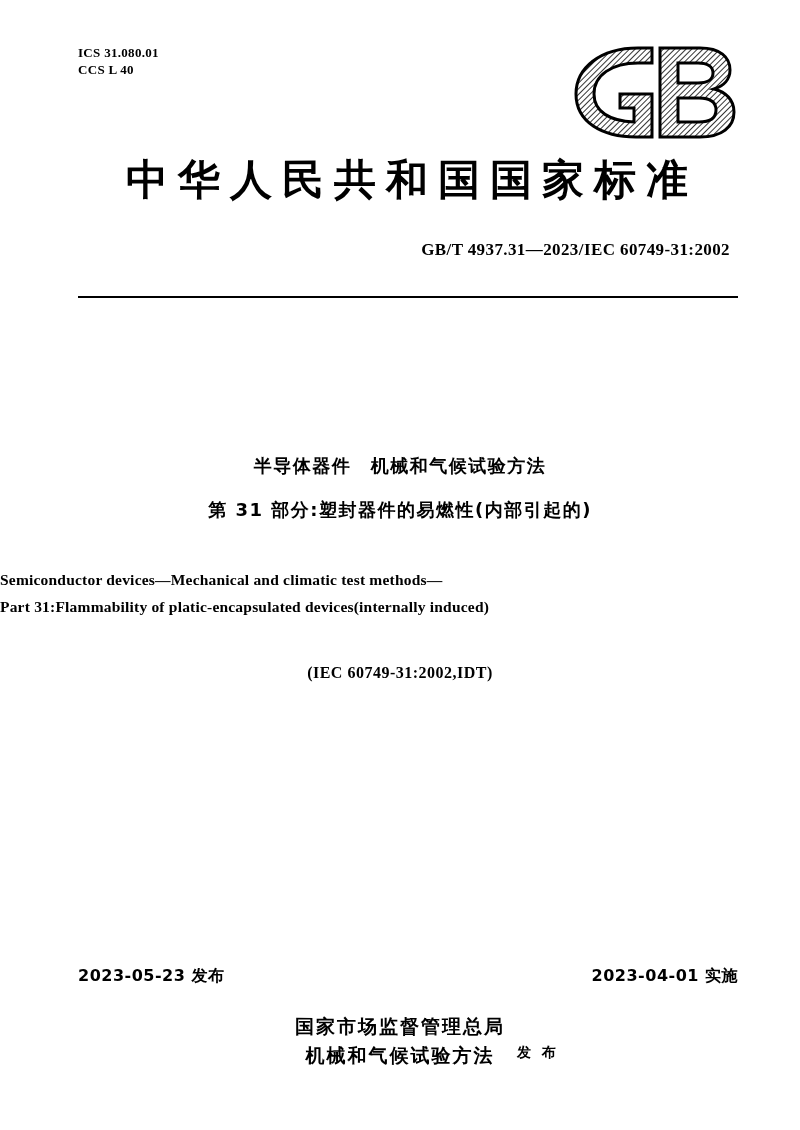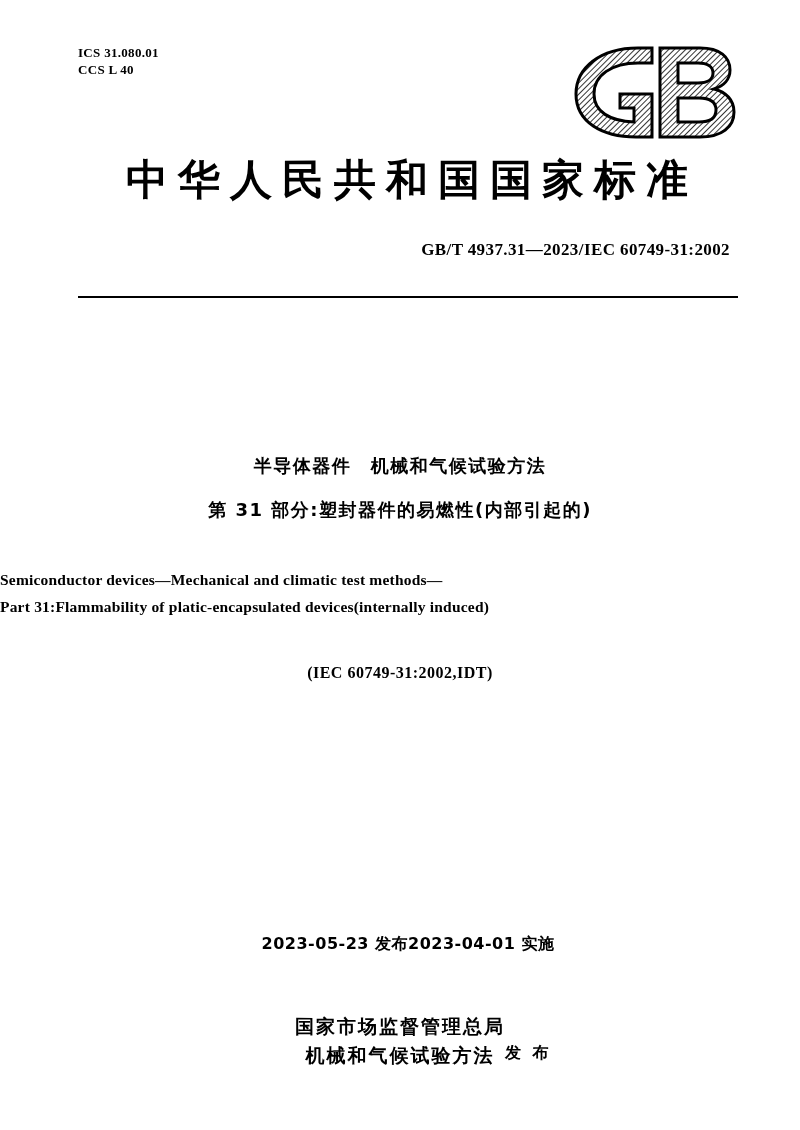--- a/index.html
+++ b/index.html
@@ -120,23 +120,23 @@
     font-weight: bold;
     font-size: 16px;
     letter-spacing: 0.5px;
   }
 
   
   .date-row {
     position: absolute;
     left: 78px;
     right: 62px;
-    top: 934px;
+    top: 966px;
     display: flex;
-    justify-content: center;
+    justify-content: space-between;
     font-family: "DejaVu Sans", sans-serif;
     font-weight: bold;
     font-size: 16px;
     letter-spacing: 0.5px;
   }
   .date-row span { white-space: pre; }
 
   
   .issuers {
     position: absolute;
@@ -151,23 +151,23 @@
   }
   .issuers .wrap {
     display: inline-block;
     position: relative;
   }
   .issuers .names { display: inline-block; text-align: center; }
   .issuers .publish {
     position: absolute;
     left: 100%;
     bottom: 3px;
-    margin-left: 0;
+    margin-left: 12px;
     white-space: nowrap;
-    font-size: 16px;
+    font-size: 14px;
     letter-spacing: 3px;
   }
 </style>
 </head>
 <body>
 
 <div class="page">
 
   <div class="ics-block">
     <div class="ics-line">ICS 31.080.01</div>

